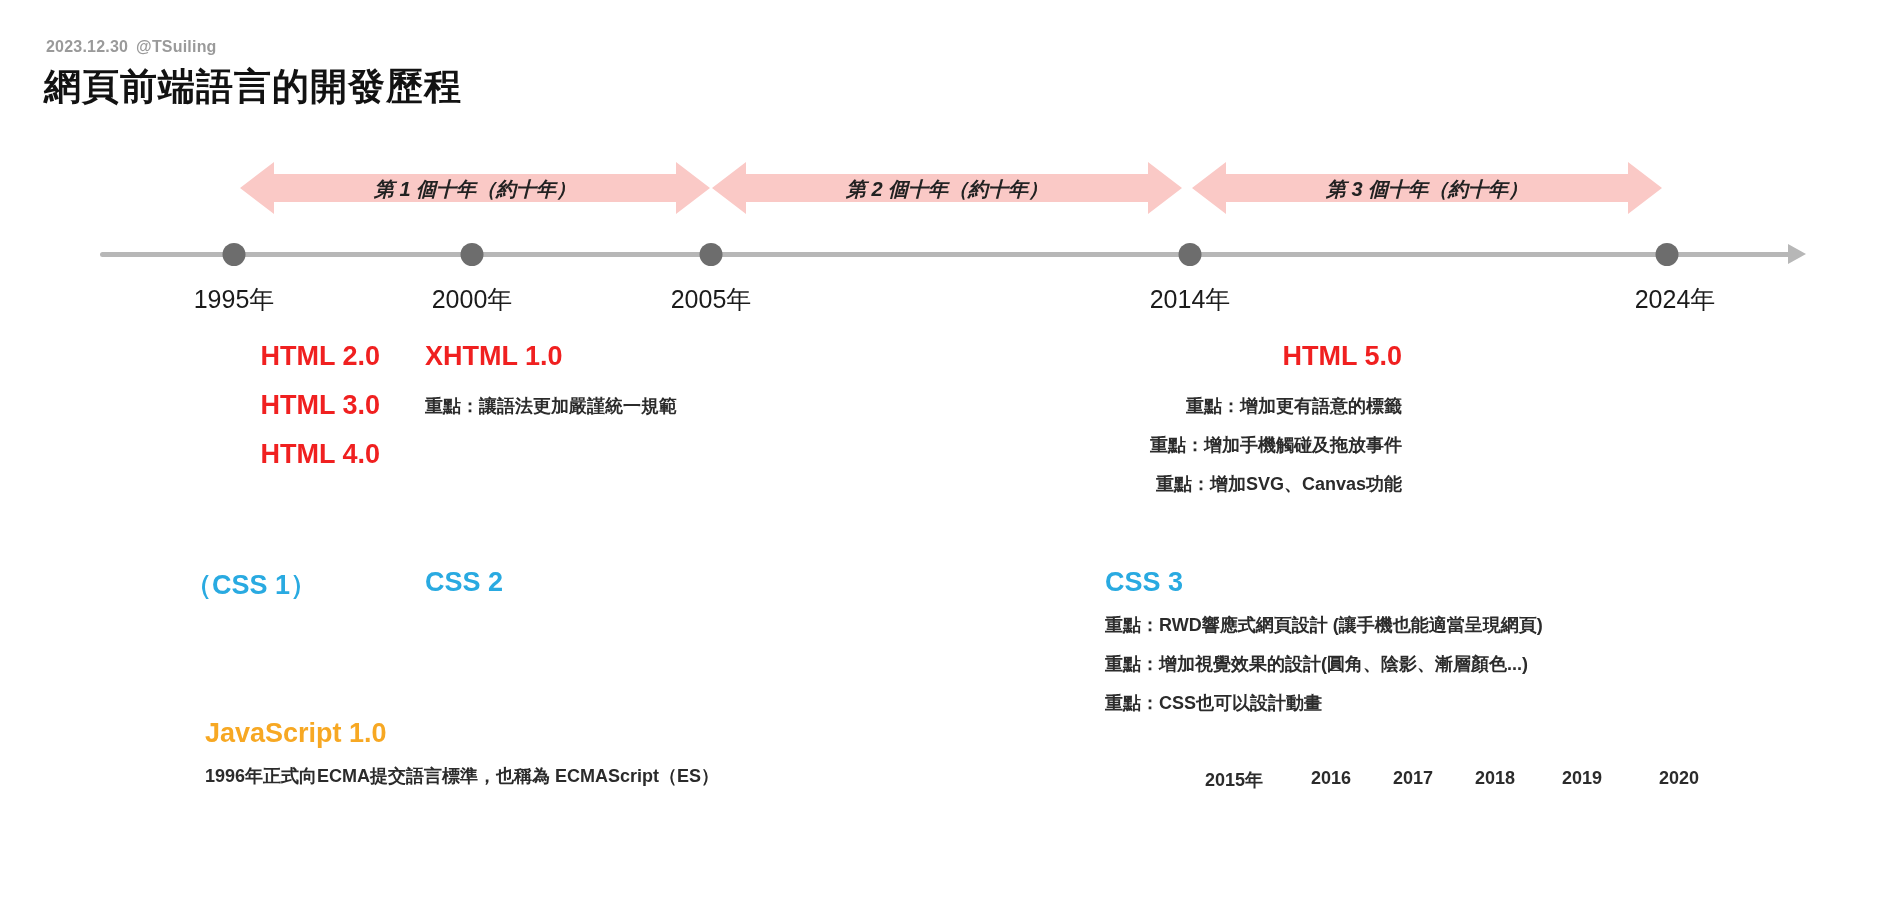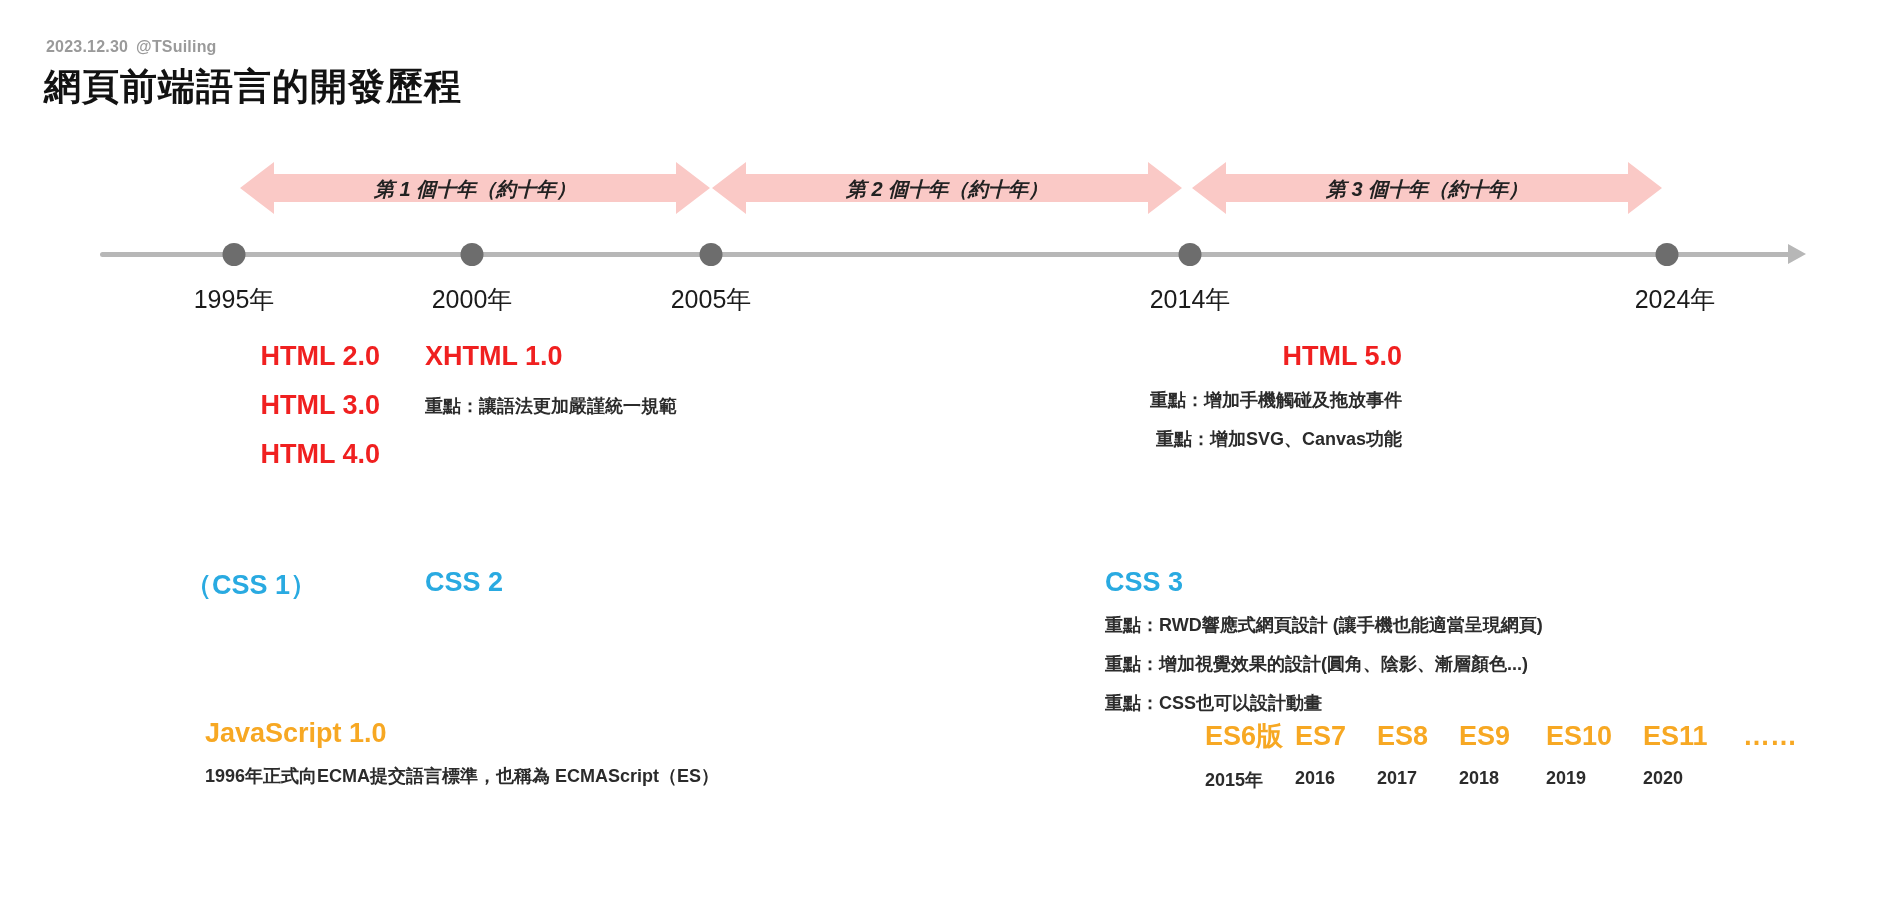--- a/index.html
+++ b/index.html
@@ -225,51 +225,43 @@
     <div class="html-head right">HTML 4.0</div>
   </div>
 
   <div class="block" style="left:425px; top:332px;">
     <div class="html-head">XHTML 1.0</div>
     <div class="note" style="margin-top:6px;">重點：讓語法更加嚴謹統一規範</div>
   </div>
 
   <div class="block" style="left:1150px; top:332px;text-align:right;">
     <div class="html-head">HTML 5.0</div>
+    <div class="note" style="margin-top:6px;">重點：增加更有語意的標籤</div>
     <div class="note">重點：增加手機觸碰及拖放事件</div>
     <div class="note">重點：增加SVG、Canvas功能</div>
   </div>
 
   <div class="block css-head" style="left:185px; top:525px;">（CSS 1）</div>
   <div class="block css-head" style="left:425px; top:525px;">CSS 2</div>
 
   <div class="block" style="left:1105px; top:525px;">
     <div class="css-head">CSS 3</div>
     <div class="note" style="margin-top:8px;">重點：RWD響應式網頁設計 (讓手機也能適當呈現網頁)</div>
     <div class="note">重點：增加視覺效果的設計(圓角、陰影、漸層顏色...)</div>
     <div class="note">重點：CSS也可以設計動畫</div>
   </div>
 
   <div class="block" style="left:205px; top:718px;">
     <div class="js-head">JavaScript 1.0</div>
     <div class="note" style="margin-top:8px;">1996年正式向ECMA提交語言標準，也稱為 ECMAScript（ES）</div>
   </div>
 
-  <div class="es-row" style="left:1205px; top:718px;">
-    <div class="es-item" style="width:90px;">ES6版</div>
-    <div class="es-item" style="width:82px;">ES7</div>
-    <div class="es-item" style="width:82px;">ES8</div>
-    <div class="es-item" style="width:87px;">ES9</div>
-    <div class="es-item" style="width:97px;">ES10</div>
-    <div class="es-item" style="width:100px;">ES11</div>
-    <div class="es-item">……</div>
-  </div>
 
   <div class="es-years" style="left:1205px; top:768px;">
     <div class="es-year" style="width:90px;">2015年</div>
-    <div class="es-year" style="width:82px;">2016</div>
+    <div class="es-year" style="width:82px;margin-left:16px;">2016</div>
     <div class="es-year" style="width:82px;">2017</div>
     <div class="es-year" style="width:87px;">2018</div>
     <div class="es-year" style="width:97px;">2019</div>
     <div class="es-year" style="width:100px;">2020</div>
   </div>
 
 </div>
 
 </body></html>

